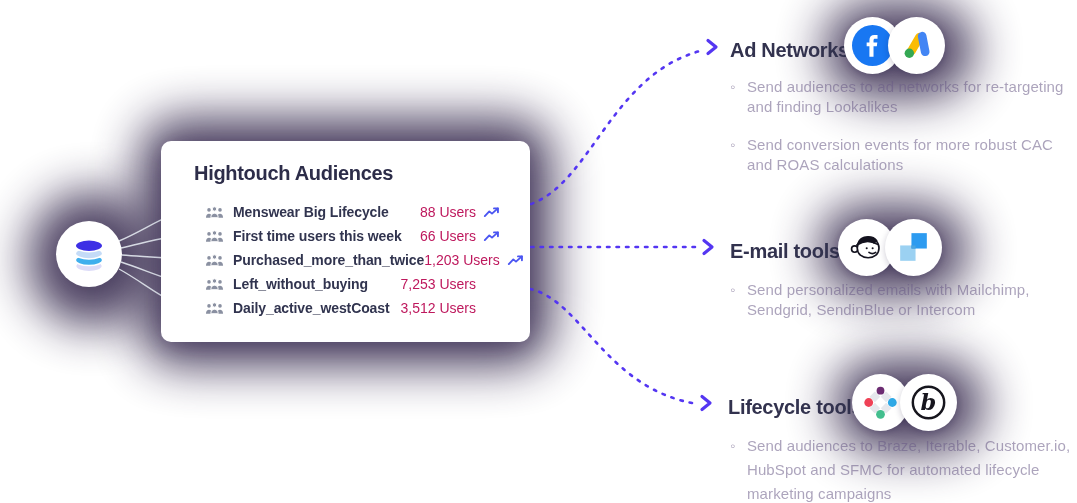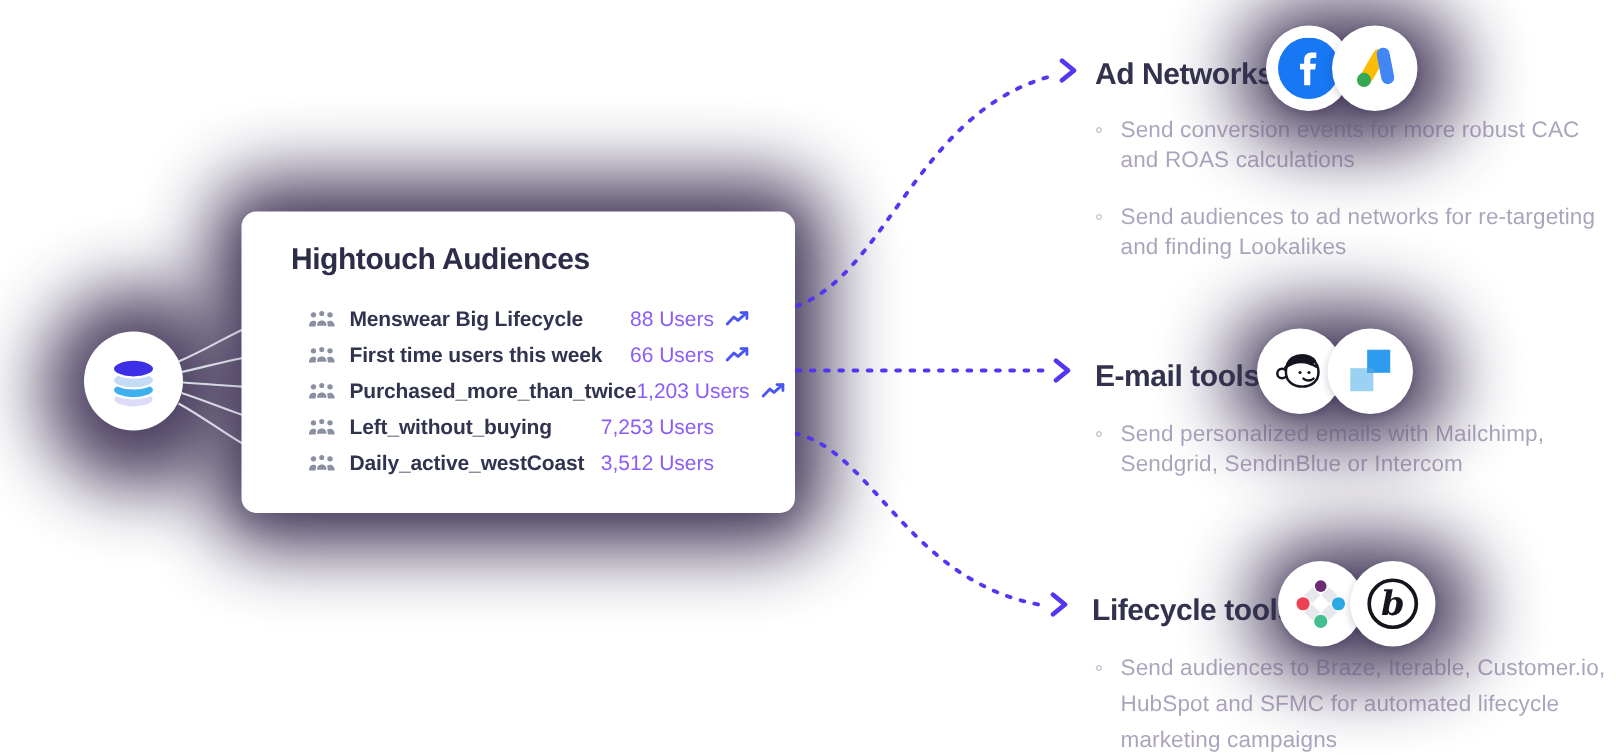--- a/index.html
+++ b/index.html
@@ -34,21 +34,21 @@
     border-radius:10px;z-index:3;box-shadow:0 6px 18px rgba(38,28,70,.18);
   }
   .card-title{
     position:absolute;left:33px;top:21px;margin:0;font-size:20px;font-weight:700;
     color:#2D2D49;letter-spacing:-.3px;
   }
   .rows{position:absolute;left:44px;top:59px;width:296px;}
   .row{height:24px;display:flex;align-items:center;}
   .row-icon{width:19px;height:14px;margin-right:9px;flex:none;}
   .row-name{font-size:14px;font-weight:600;color:#31344F;white-space:nowrap;letter-spacing:-.1px;}
-  .row-count{margin-left:auto;font-size:14px;color:#8b5cf6;white-space:nowrap;}
+  .row-count{margin-left:auto;font-size:14px;color:#be185d;white-space:nowrap;}
   .row-trend{width:18px;height:14px;margin-left:7px;flex:none;}
 
   
   .dest-head{
     position:absolute;margin:4px;font-size:20px;font-weight:800;color:#32324E;
     letter-spacing:-.3px;z-index:3;white-space:nowrap;
   }
   .dest-head--ad{left:726px;top:35px;}
   .dest-head--email{left:726px;top:236px;}
   .dest-head--lifecycle{left:724px;top:392px;}
@@ -255,22 +255,22 @@
     <svg>
         <use href="#icon-facebook"></use>
       </svg>
   </div>
   <div class="badge badge--gads">
     <svg>
         <use href="#icon-googleads"></use>
       </svg>
   </div>
   <div class="bullets bullets--ad">
+    <div class="bullet">Send audiences to ad networks for re-targeting and finding Lookalikes</div>
     <div class="bullet">Send conversion events for more robust CAC and ROAS calculations</div>
-    <div class="bullet">Send audiences to ad networks for re-targeting and finding Lookalikes</div>
   </div>
 
   <h3 class="dest-head dest-head--email">E-mail tools</h3>
   <div class="badge badge--mailchimp">
     <svg>
         <use href="#icon-mailchimp"></use>
       </svg>
   </div>
   <div class="badge badge--sendgrid">
     <svg>

